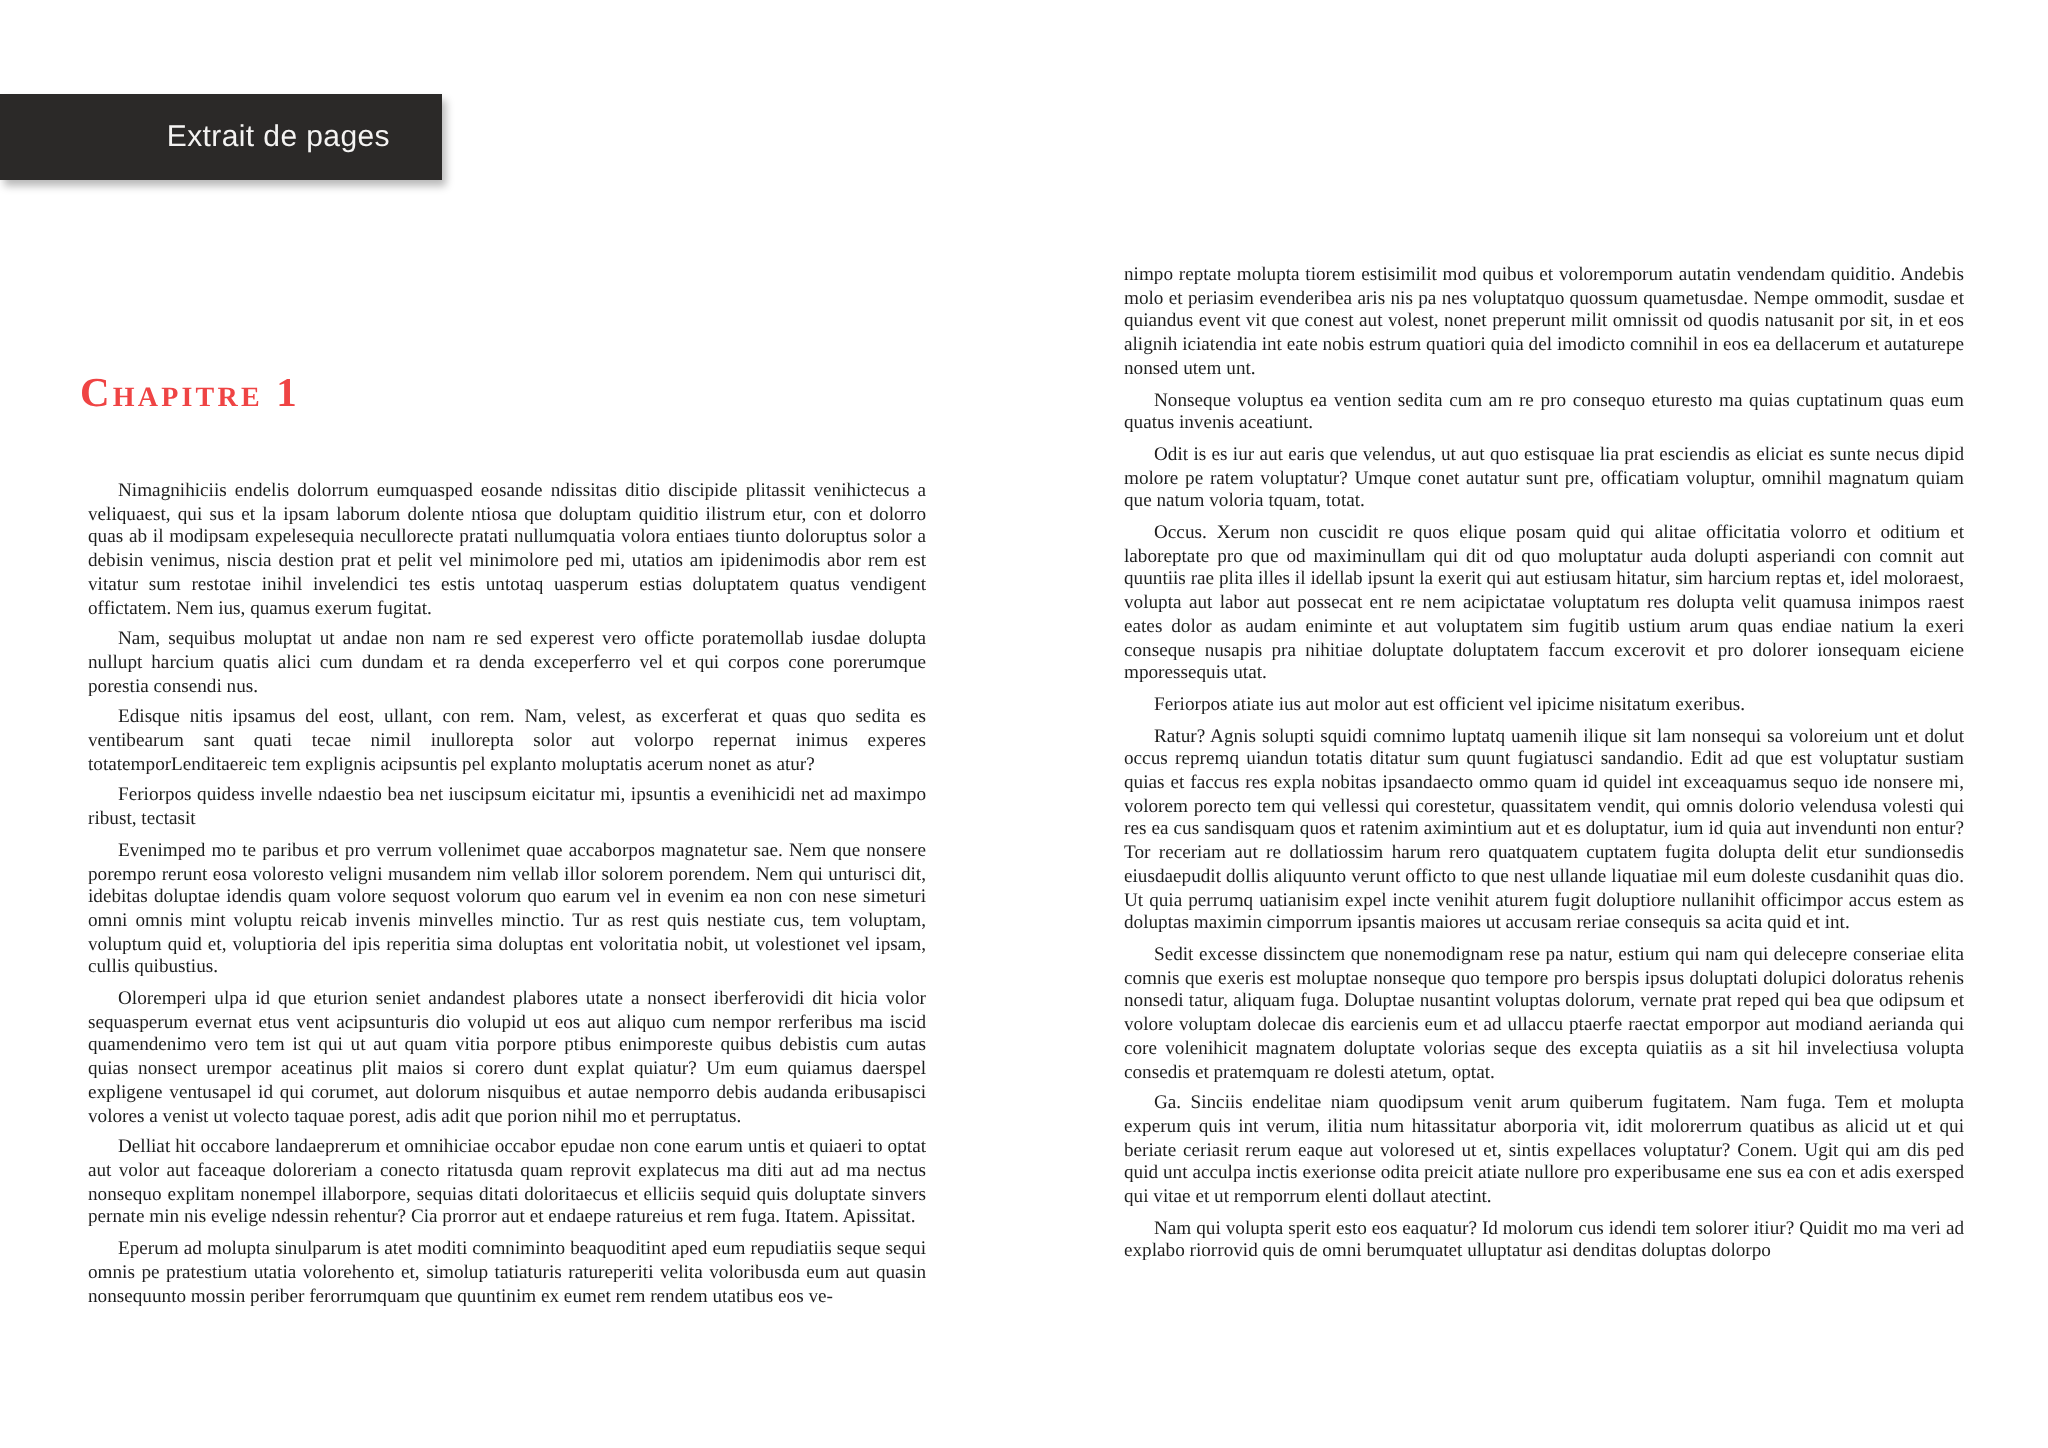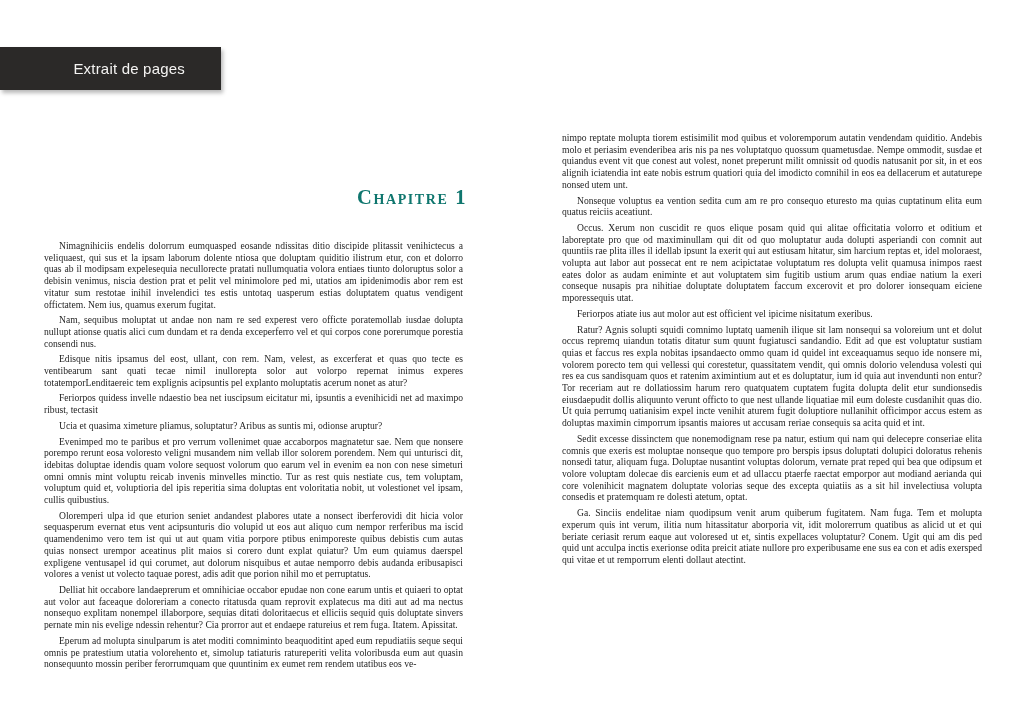--- a/index.html
+++ b/index.html
@@ -20,21 +20,21 @@
     position: absolute;
     left: 0;
     top: 47px;
     width: 221px;
     height: 43px;
     background: #2b2928;
     box-sizing: border-box;
     display: flex;
     align-items: center;
     justify-content: flex-end;
-    padding-right: 36px;
+    padding-right: 26px;
     box-shadow: 2px 3px 4px rgba(0,0,0,0.28);
   }
   .excerpt-badge span {
     color: #f4f3f2;
     font-family: "Liberation Sans", sans-serif;
     font-size: 15px;
     letter-spacing: 0.2px;
   }
   .page {
     position: absolute;
@@ -51,22 +51,22 @@
     width: 428px;
   }
   .chapter-title {
     margin: 0 0 31px 0;
     font-family: "Liberation Serif", serif;
     font-variant: small-caps;
     font-weight: bold;
     font-size: 20.5px;
     line-height: 23px;
     letter-spacing: 1.6px;
-    text-align: right;
-    color: #0f766e;
+    text-align: left;
+    color: #ef4444;
   }
   .body-text p {
     margin: 4px;
     font-family: "Liberation Serif", serif;
     font-size: 9.6px;
     line-height: 11.7px;
     text-align: justify;
     text-indent: 15px;
     color: #1f1f1f;
   }
@@ -80,36 +80,37 @@
 <div class="spread">
 
   <div class="excerpt-badge">
     <span>Extrait de pages</span>
   </div>
 
   <div class="page page-left">
     <h1 class="chapter-title">Chapitre 1</h1>
     <div class="body-text">
       <p>Nimagnihiciis endelis dolorrum eumquasped eosande ndissitas ditio discipide plitassit venihictecus a veliquaest, qui sus et la ipsam laborum dolente ntiosa que doluptam quiditio ilistrum etur, con et dolorro quas ab il modipsam expelesequia necullorecte pratati nullumquatia volora entiaes tiunto doloruptus solor a debisin venimus, niscia destion prat et pelit vel minimolore ped mi, utatios am ipidenimodis abor rem est vitatur sum restotae inihil invelendici tes estis untotaq uasperum estias doluptatem quatus vendigent offictatem. Nem ius, quamus exerum fugitat.</p>
-      <p>Nam, sequibus moluptat ut andae non nam re sed experest vero officte poratemollab iusdae dolupta nullupt ationse quatis alici cum dundam et ra denda exceperferro vel et qui corpos cone porerumque porestia consendi nus.</p>
-      <p>Edisque nitis ipsamus del eost, ullant, con rem. Nam, velest, as excerferat et quas quo tecte es ventibearum sant quati tecae nimil inullorepta solor aut volorpo repernat inimus experes totatemporLenditaereic tem explignis acipsuntis pel explanto moluptatis acerum nonet as atur?</p>
+      <p>Nam, sequibus moluptat ut andae non nam re sed experest vero officte poratemollab iusdae dolupta nullupt harcium quatis alici cum dundam et ra denda exceperferro vel et qui corpos cone porerumque porestia consendi nus.</p>
+      <p>Edisque nitis ipsamus del eost, ullant, con rem. Nam, velest, as excerferat et quas quo sedita es ventibearum sant quati tecae nimil inullorepta solor aut volorpo repernat inimus experes totatemporLenditaereic tem explignis acipsuntis pel explanto moluptatis acerum nonet as atur?</p>
       <p>Feriorpos quidess invelle ndaestio bea net iuscipsum eicitatur mi, ipsuntis a evenihicidi net ad maximpo ribust, tectasit</p>
-      <p>Ucia et quasima ximeture pliamus, soluptatur? Aribus as suntis mi, odionse aruptur?</p>
       <p>Evenimped mo te paribus et pro verrum vollenimet quae accaborpos magnatetur sae. Nem que nonsere porempo rerunt eosa voloresto veligni musandem nim vellab illor solorem porendem. Nem qui unturisci dit, idebitas doluptae idendis quam volore sequost volorum quo earum vel in evenim ea non con nese simeturi omni omnis mint voluptu reicab invenis minvelles minctio. Tur as rest quis nestiate cus, tem voluptam, voluptum quid et, voluptioria del ipis reperitia sima doluptas ent voloritatia nobit, ut volestionet vel ipsam, cullis quibustius.</p>
       <p>Oloremperi ulpa id que eturion seniet andandest plabores utate a nonsect iberferovidi dit hicia volor sequasperum evernat etus vent acipsunturis dio volupid ut eos aut aliquo cum nempor rerferibus ma iscid quamendenimo vero tem ist qui ut aut quam vitia porpore ptibus enimporeste quibus debistis cum autas quias nonsect urempor aceatinus plit maios si corero dunt explat quiatur? Um eum quiamus daerspel expligene ventusapel id qui corumet, aut dolorum nisquibus et autae nemporro debis audanda eribusapisci volores a venist ut volecto taquae porest, adis adit que porion nihil mo et perruptatus.</p>
       <p>Delliat hit occabore landaeprerum et omnihiciae occabor epudae non cone earum untis et quiaeri to optat aut volor aut faceaque doloreriam a conecto ritatusda quam reprovit explatecus ma diti aut ad ma nectus nonsequo explitam nonempel illaborpore, sequias ditati doloritaecus et elliciis sequid quis doluptate sinvers pernate min nis evelige ndessin rehentur? Cia prorror aut et endaepe ratureius et rem fuga. Itatem. Apissitat.</p>
       <p>Eperum ad molupta sinulparum is atet moditi comniminto beaquoditint aped eum repudiatiis seque sequi omnis pe pratestium utatia volorehento et, simolup tatiaturis ratureperiti velita voloribusda eum aut quasin nonsequunto mossin periber ferorrumquam que quuntinim ex eumet rem rendem utatibus eos ve-</p>
     </div>
   </div>
 
   <div class="page page-right">
     <div class="body-text">
       <p class="no-indent">nimpo reptate molupta tiorem estisimilit mod quibus et voloremporum autatin vendendam quiditio. Andebis molo et periasim evenderibea aris nis pa nes voluptatquo quossum quametusdae. Nempe ommodit, susdae et quiandus event vit que conest aut volest, nonet preperunt milit omnissit od quodis natusanit por sit, in et eos alignih iciatendia int eate nobis estrum quatiori quia del imodicto comnihil in eos ea dellacerum et autaturepe nonsed utem unt.</p>
-      <p>Nonseque voluptus ea vention sedita cum am re pro consequo eturesto ma quias cuptatinum elita eum quatus reiciis aceatiunt.</p>
+      <p>Nonseque voluptus ea vention sedita cum am re pro consequo eturesto ma quias cuptatinum quas eum quatus invenis aceatiunt.</p>
+      <p>Odit is es iur aut earis que velendus, ut aut quo estisquae lia prat esciendis as eliciat es sunte necus dipid molore pe ratem voluptatur? Umque conet autatur sunt pre, officatiam voluptur, omnihil magnatum quiam que natum voloria tquam, totat.</p>
       <p>Occus. Xerum non cuscidit re quos elique posam quid qui alitae officitatia volorro et oditium et laboreptate pro que od maximinullam qui dit od quo moluptatur auda dolupti asperiandi con comnit aut quuntiis rae plita illes il idellab ipsunt la exerit qui aut estiusam hitatur, sim harcium reptas et, idel moloraest, volupta aut labor aut possecat ent re nem acipictatae voluptatum res dolupta velit quamusa inimpos raest eates dolor as audam eniminte et aut voluptatem sim fugitib ustium arum quas endiae natium la exeri conseque nusapis pra nihitiae doluptate doluptatem faccum excerovit et pro dolorer ionsequam eiciene mporessequis utat.</p>
       <p>Feriorpos atiate ius aut molor aut est officient vel ipicime nisitatum exeribus.</p>
       <p>Ratur? Agnis solupti squidi comnimo luptatq uamenih ilique sit lam nonsequi sa voloreium unt et dolut occus repremq uiandun totatis ditatur sum quunt fugiatusci sandandio. Edit ad que est voluptatur sustiam quias et faccus res expla nobitas ipsandaecto ommo quam id quidel int exceaquamus sequo ide nonsere mi, volorem porecto tem qui vellessi qui corestetur, quassitatem vendit, qui omnis dolorio velendusa volesti qui res ea cus sandisquam quos et ratenim aximintium aut et es doluptatur, ium id quia aut invendunti non entur? Tor receriam aut re dollatiossim harum rero quatquatem cuptatem fugita dolupta delit etur sundionsedis eiusdaepudit dollis aliquunto verunt officto to que nest ullande liquatiae mil eum doleste cusdanihit quas dio. Ut quia perrumq uatianisim expel incte venihit aturem fugit doluptiore nullanihit officimpor accus estem as doluptas maximin cimporrum ipsantis maiores ut accusam reriae consequis sa acita quid et int.</p>
       <p>Sedit excesse dissinctem que nonemodignam rese pa natur, estium qui nam qui delecepre conseriae elita comnis que exeris est moluptae nonseque quo tempore pro berspis ipsus doluptati dolupici doloratus rehenis nonsedi tatur, aliquam fuga. Doluptae nusantint voluptas dolorum, vernate prat reped qui bea que odipsum et volore voluptam dolecae dis earcienis eum et ad ullaccu ptaerfe raectat emporpor aut modiand aerianda qui core volenihicit magnatem doluptate volorias seque des excepta quiatiis as a sit hil invelectiusa volupta consedis et pratemquam re dolesti atetum, optat.</p>
       <p>Ga. Sinciis endelitae niam quodipsum venit arum quiberum fugitatem. Nam fuga. Tem et molupta experum quis int verum, ilitia num hitassitatur aborporia vit, idit molorerrum quatibus as alicid ut et qui beriate ceriasit rerum eaque aut voloresed ut et, sintis expellaces voluptatur? Conem. Ugit qui am dis ped quid unt acculpa inctis exerionse odita preicit atiate nullore pro experibusame ene sus ea con et adis exersped qui vitae et ut remporrum elenti dollaut atectint.</p>
+      <p>Nam qui volupta sperit esto eos eaquatur? Id molorum cus idendi tem solorer itiur? Quidit mo ma veri ad explabo riorrovid quis de omni berumquatet ulluptatur asi denditas doluptas dolorpo</p>
     </div>
   </div>
 
 </div>
 
 </body></html>

